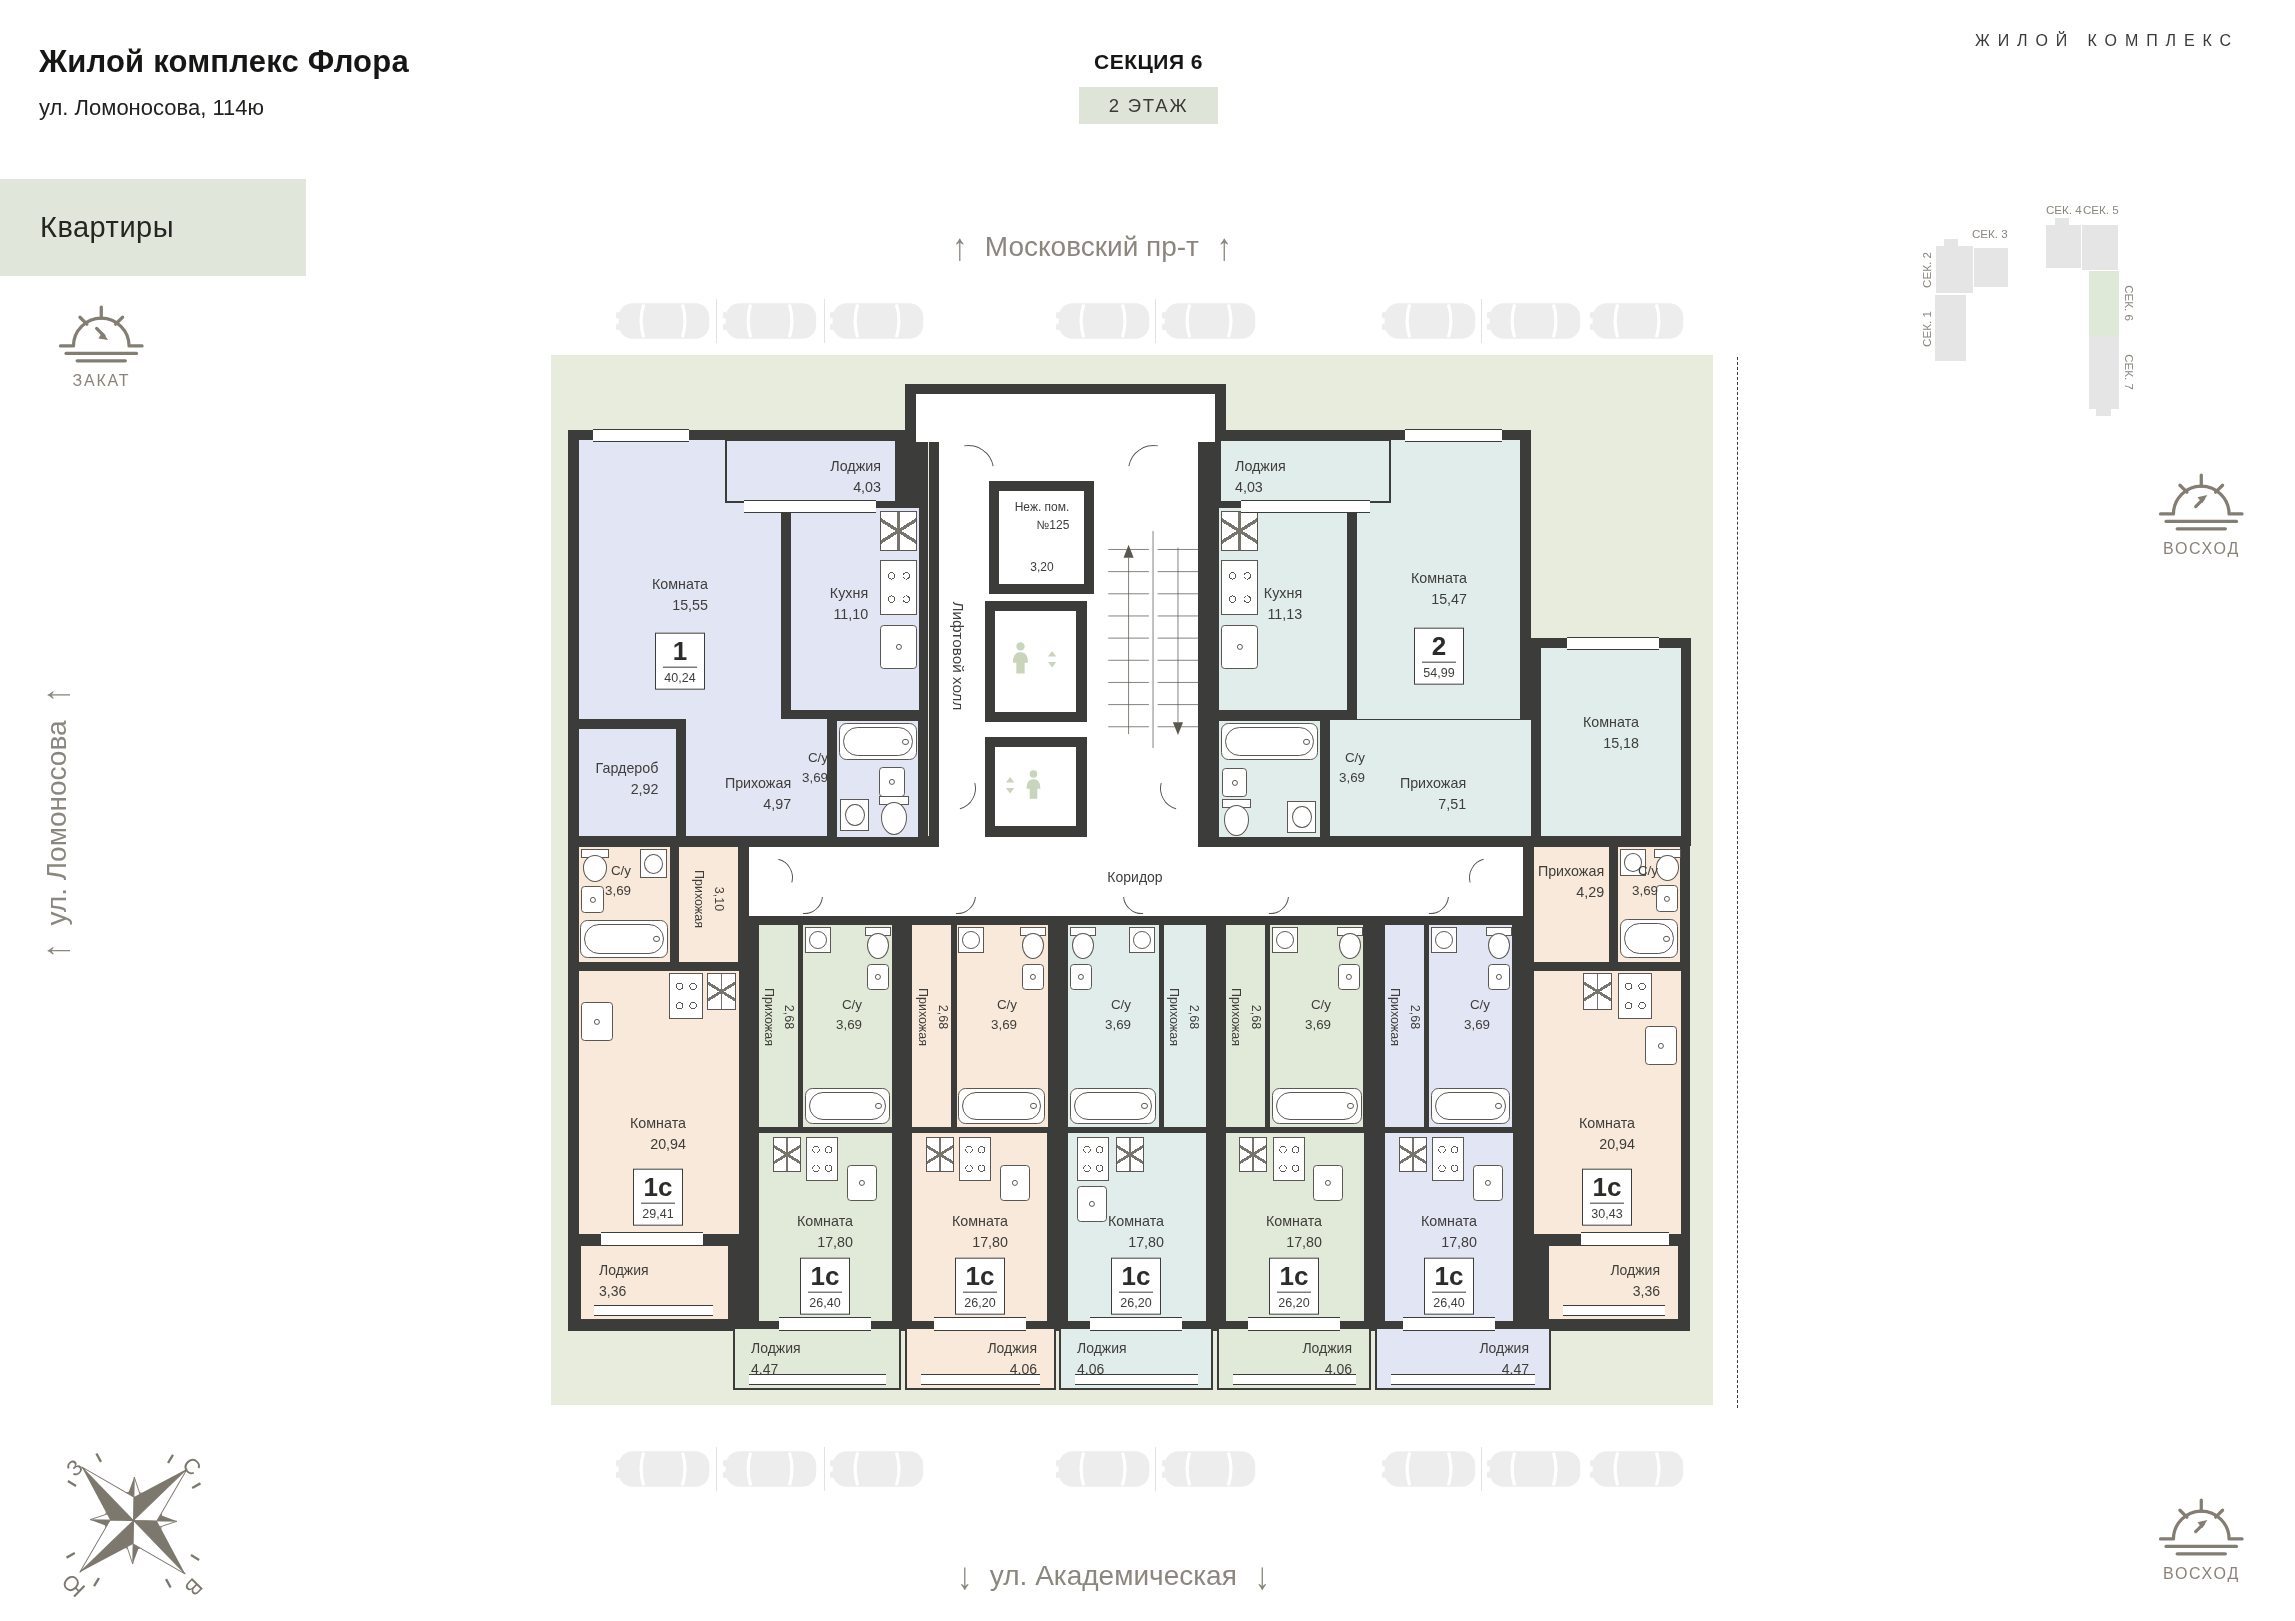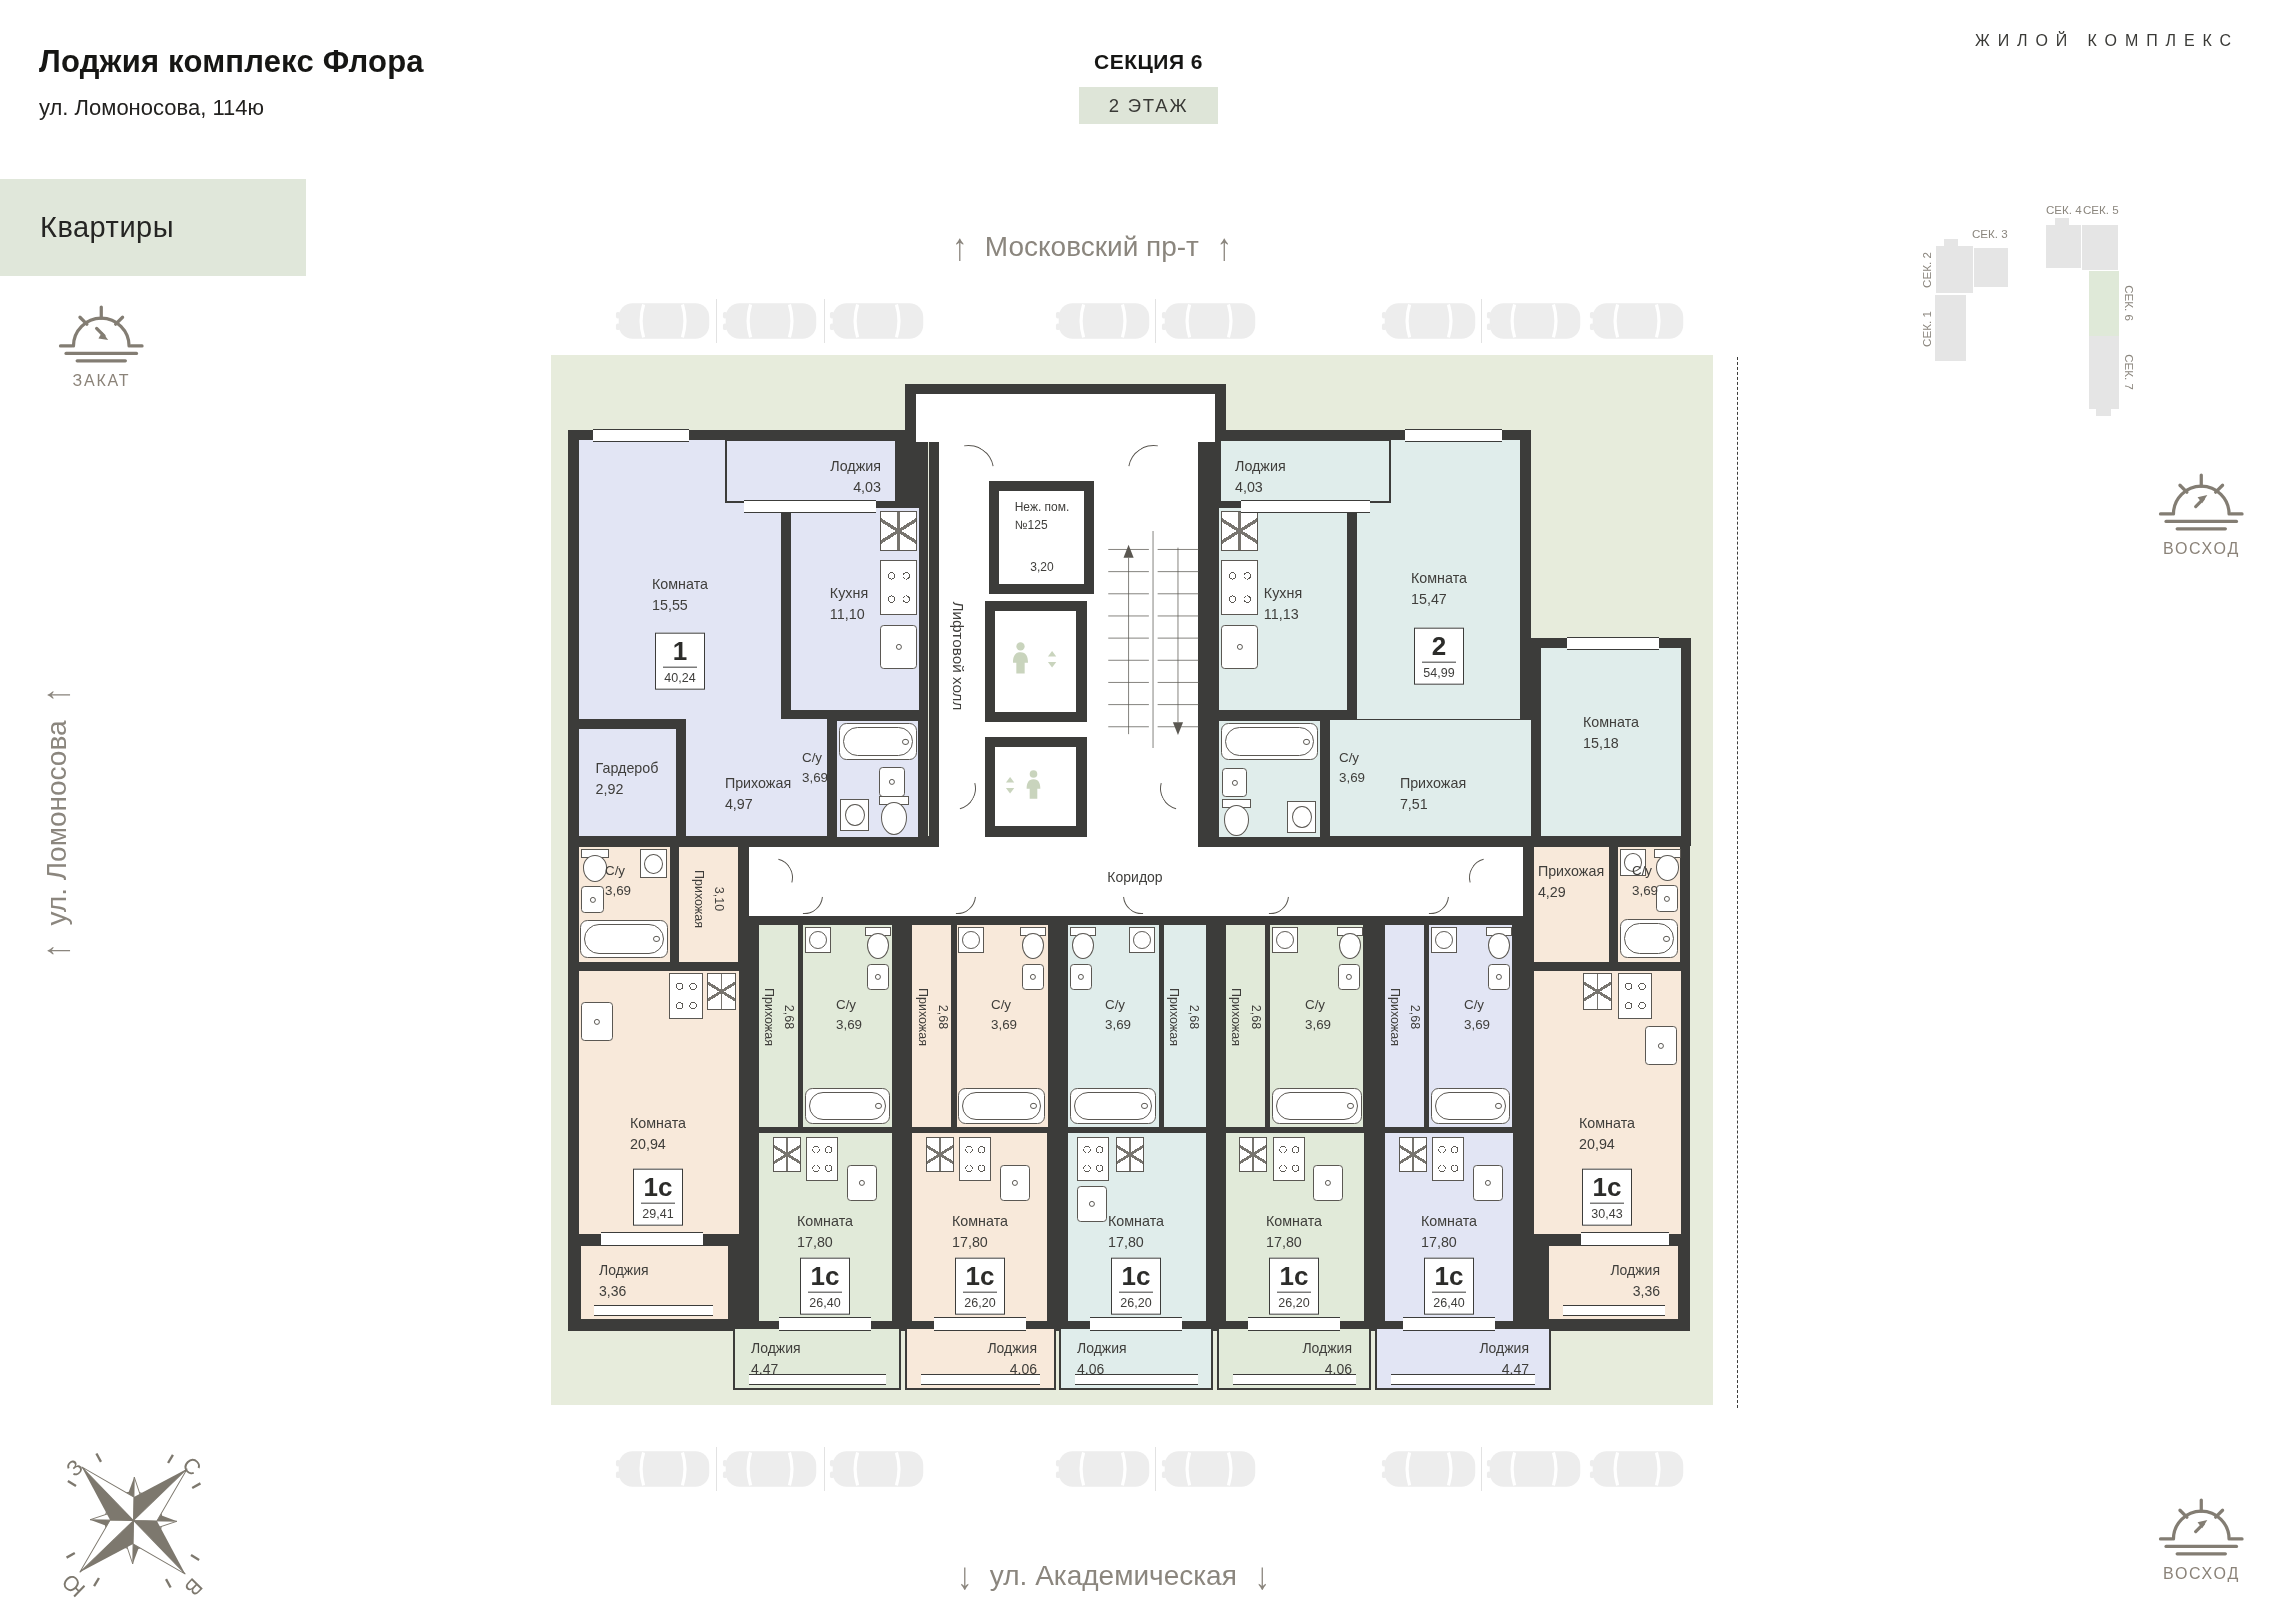--- a/index.html
+++ b/index.html
@@ -30,21 +30,21 @@
   .sm-v2{transform:translate(-50%,-50%) rotate(90deg)}
   
   .wall{position:absolute;background:#3c3c3a}
   .c-sage{background:#e7ecdc}.c-white{background:#fff}
   .c-lav{background:#e2e5f4}.c-teal{background:#e0edeb}.c-peach{background:#f8e9da}.c-green{background:#e1ead9}
   .room{position:absolute}
   .loggia{position:absolute;border:2.8px solid #3c3c3a}
   .win{position:absolute;background:#fff;border-top:1.2px solid #3c3c3a;border-bottom:1.2px solid #3c3c3a}
   .dash{position:absolute;border-left:1.4px dashed #3c3c3a}
   
-  .lbl{position:absolute;transform:translate(-50%,0);font-size:14.3px;color:#3f3e3b;text-align:left;line-height:1.5;white-space:nowrap}
+  .lbl{position:absolute;transform:translate(-50%,0);font-size:14.3px;color:#3f3e3b;text-align:right;line-height:1.5;white-space:nowrap}
   .lbl span{display:block}
   .lbl-l{transform:none;text-align:left}
   .lbl-r{transform:none;text-align:right}
   .vlbl{position:absolute;transform:translate(-50%,-50%) rotate(90deg);font-size:12.5px;color:#3f3e3b;text-align:center;line-height:1.6;white-space:nowrap}
   .vlbl span{display:block}
   .vtxt{position:absolute;transform:translate(-50%,-50%) rotate(90deg);font-size:15.3px;color:#3f3e3b;white-space:nowrap}
   .badge{position:absolute;transform:translate(-50%,-50%);background:#fff;border:1.2px solid #3c3c3a;text-align:center;padding:3.7px 7.4px 3.7px;min-width:50px}
   .badge .n{font-size:26px;font-weight:bold;color:#2c2c2a;border-bottom:0.9px solid #3c3c3a;padding:0 1.8px 1.8px;line-height:1.05}
   .badge .a{font-size:12.5px;color:#3f3e3b;padding-top:3.2px}
   
@@ -68,21 +68,21 @@
     linear-gradient(32deg,transparent 47%,#77746e 47% 53%,transparent 53%),
     linear-gradient(148deg,transparent 47%,#77746e 47% 53%,transparent 53%),#fff;background-origin:border-box}
   .door{position:absolute;border:0.8px solid transparent;border-top-color:#5a5751;border-radius:50%}
   .carline{position:absolute;width:1.4px;background:#e2e2e2}
 </style>
 </head>
 <body>
 
 <div id="page">
 
-  <div class="abs title" style="left:39px;top:44px">Лоджия комплекс Флора</div>
+  <div class="abs title" style="left:39px;top:44px">Жилой комплекс Флора</div>
   <div class="abs address" style="left:39px;top:95px">ул. Ломоносова, 114ю</div>
   <div class="abs sec-title" style="left:1077px;top:50px">СЕКЦИЯ 6</div>
   <div class="abs floor-box" style="left:1079px;top:87px">
       <span>2 ЭТАЖ</span>
     </div>
 
   <div class="abs" style="left:1945px;top:22px;width:324px">
     <div class="logo-sub">ЖИЛОЙ КОМПЛЕКС</div>
   </div>
 

